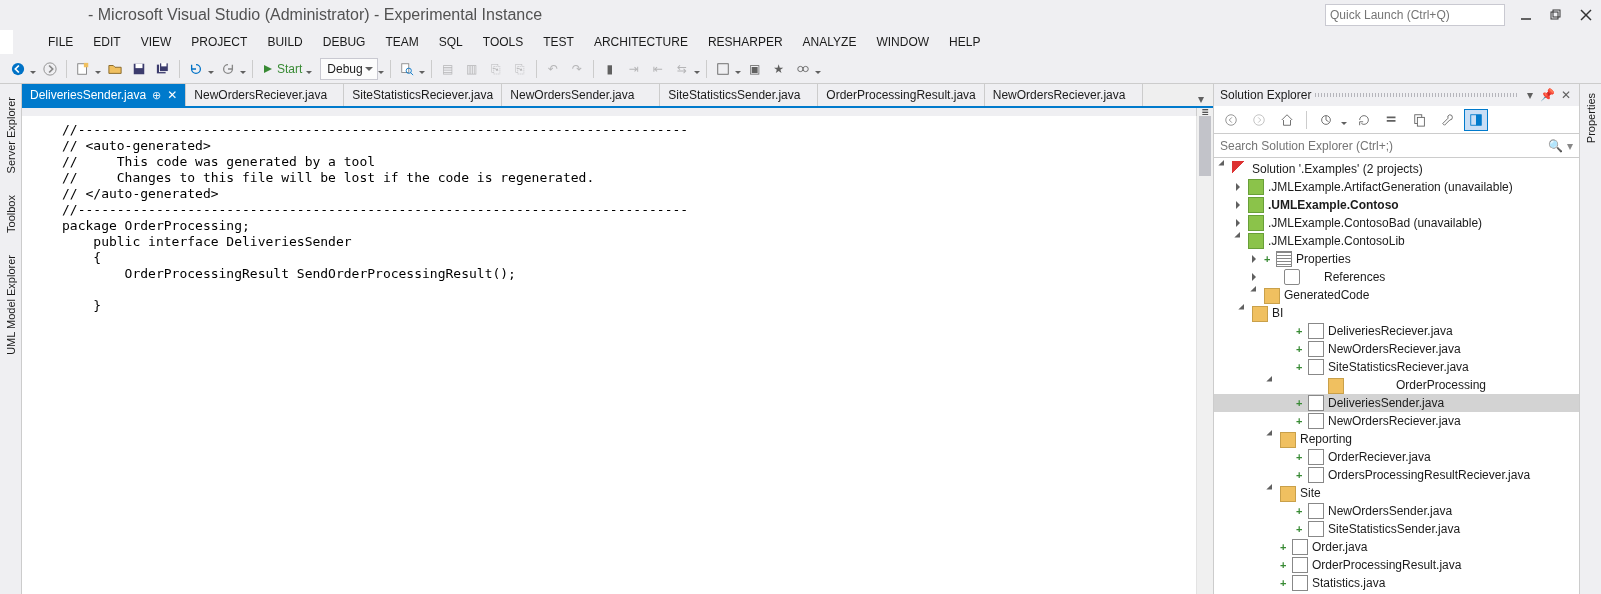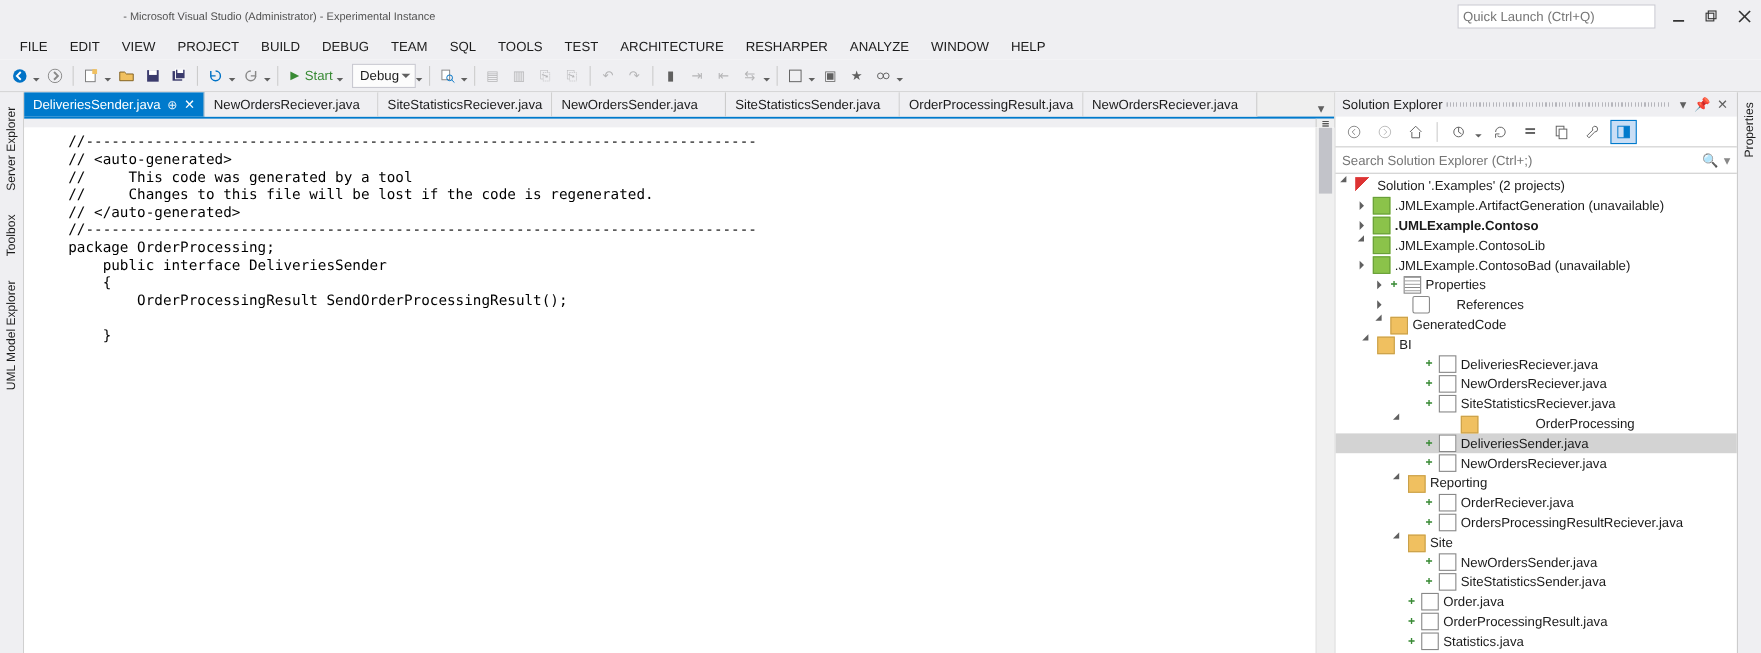--- a/index.html
+++ b/index.html
@@ -1,26 +1,26 @@
 <!DOCTYPE html>
 <html><head>
 <meta charset="utf-8">
 <style>
   * { box-sizing:border-box; margin:0; padding:0; font-family:"Segoe UI",sans-serif; -webkit-user-select:none; user-select:none;}
   body { background:#fff; color:#1b1b1b; font-size:12px; overflow:hidden; width:1601px; height:594px; position:relative;}
   
   .titlebar { height:30px; display:flex; align-items:center; background:#efeff2; color:#555;}
-  .titlebar .title{ flex:0 0 auto; font-size:10px; color:#525252; padding-left:112px;}
+  .titlebar .title{ flex:0 0 auto; font-size:16px; color:#525252; padding-left:88px;}
   .titlebar .spacer{ flex:1;}
   .qlaunch { width:180px; height:22px; border:1px solid #c9c9d1; background:#fff; margin-right:6px; display:flex; align-items:center; padding:0 4px; color:#888;}
   .qlaunch input{ border:none; outline:none; flex:1; font-size:12px;}
   .win-btn{ width:30px; height:22px; display:flex; align-items:center; justify-content:center; color:#333;}
   .win-btn svg{width:12px;height:12px;}
   
-  .menubar{ height:24px; display:flex; align-items:stretch; background:#efeff2; padding-left:8px;}
+  .menubar{ height:24px; display:flex; align-items:stretch; background:#efeff2; padding-left:25px;margin-left:13px;}
   .menubar .mitem{ padding:0 10px; line-height:24px; font-size:12px; color:#1b1b1b; text-transform:uppercase;}
   
   .toolbar{ height:30px; background:#efeff2; display:flex; align-items:center; padding:0 6px; border-bottom:1px solid #ccc;}
   .tbtn{ height:22px; min-width:22px; display:inline-flex; align-items:center; justify-content:center; margin:0 1px; color:#606060;}
   .tbtn svg{width:14px;height:14px;}
   .tsep{ width:1px; height:18px; background:#ccc; margin:0 4px;}
   .start-btn{ color:#388a34; display:flex; align-items:center; gap:4px; padding:0 6px; font-size:12px;}
   .start-btn svg{width:10px;height:10px;fill:#388a34;}
   .combo{ height:22px; border:1px solid #c9c9d1; background:#fcfcfc; display:inline-flex; align-items:center; padding:0 14px 0 6px; font-size:12px; position:relative;}
   .combo::after{content:"";position:absolute;right:4px;top:8px;border:4px solid transparent;border-top-color:#606060;}
@@ -369,28 +369,28 @@
           <span class="tw col"></span>
           <span class="ico ico-csproj"></span>
           <span>.JMLExample.ArtifactGeneration (unavailable)</span>
         </div>
         <div class="row bold" style="padding-left: 20px;">
           <span class="tw col"></span>
           <span class="ico ico-csproj"></span>
           <span>.UMLExample.Contoso</span>
         </div>
         <div class="row" style="padding-left: 20px;">
-          <span class="tw exp"></span>
-          <span class="ico ico-csproj"></span>
-          <span>.JMLExample.ContosoLib</span>
-        </div>
-        <div class="row" style="padding-left: 20px;">
           <span class="tw col"></span>
           <span class="ico ico-csproj"></span>
           <span>.JMLExample.ContosoBad (unavailable)</span>
+        </div>
+        <div class="row" style="padding-left: 20px;">
+          <span class="tw exp"></span>
+          <span class="ico ico-csproj"></span>
+          <span>.JMLExample.ContosoLib</span>
         </div>
         <div class="row" style="padding-left: 36px;">
           <span class="tw col"></span>
           <span class="plus">+</span>
           <span class="ico ico-prop"></span>
           <span>Properties</span>
         </div>
         <div class="row" style="padding-left: 36px; gap: 20px;">
           <span class="tw col"></span>
           <span class="ico ico-ref"></span>

